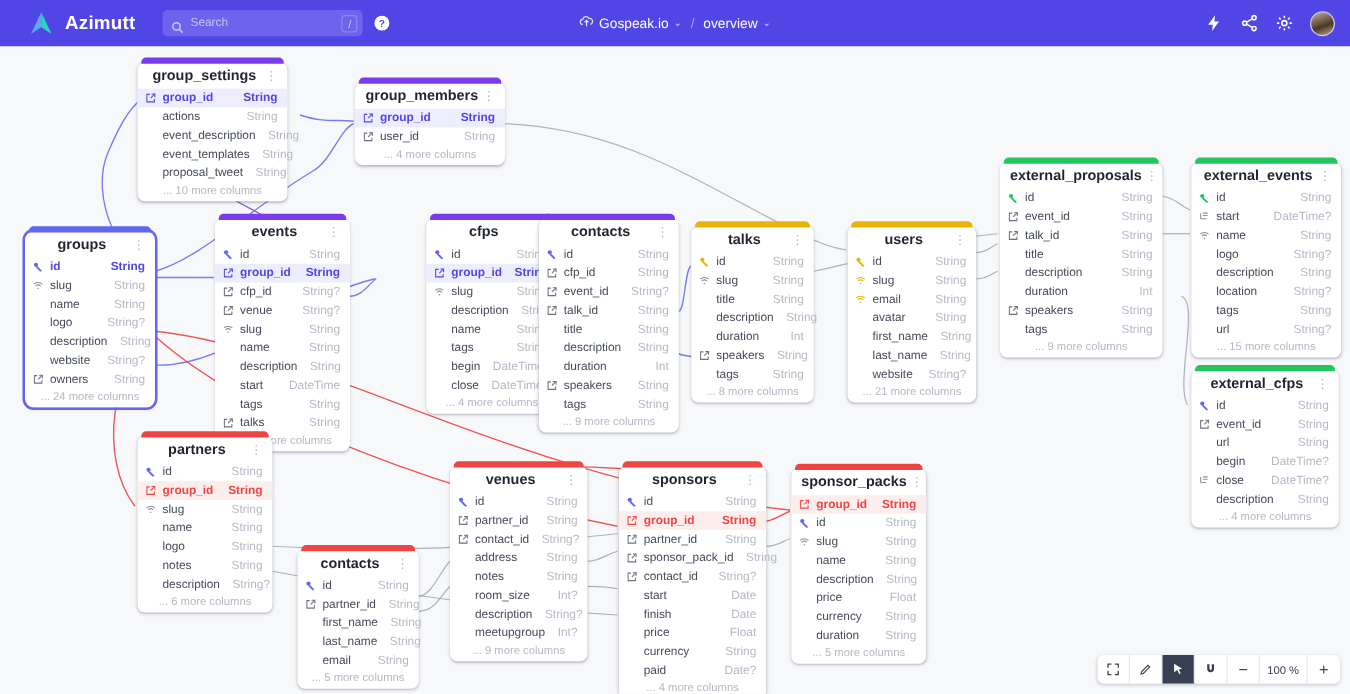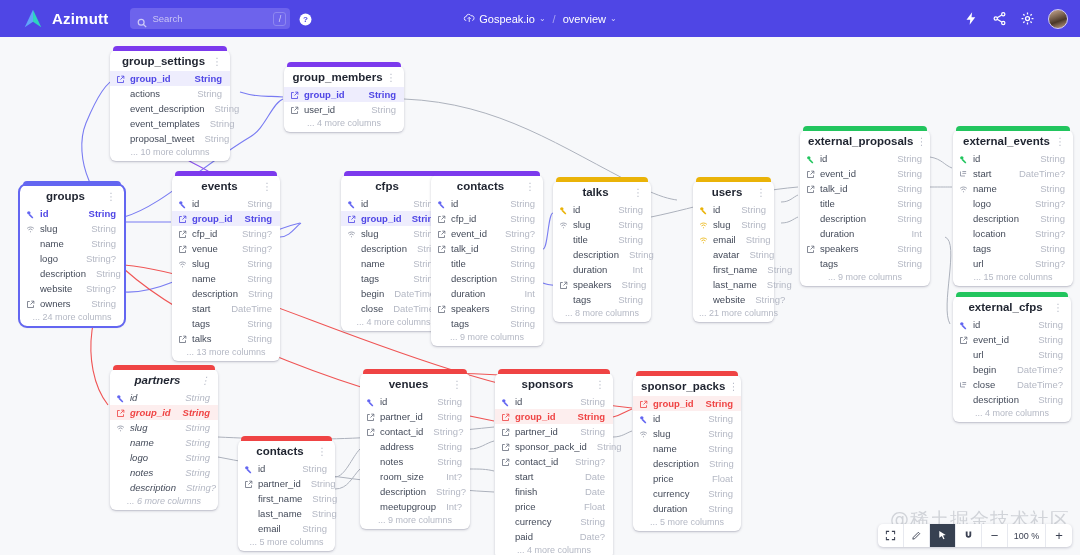--- a/index.html
+++ b/index.html
@@ -646,21 +646,21 @@
           <span class="cname" style="">speakers</span>
           <span class="ctype" style="">String</span>
         </div>
         <div class="row">
           <span class="ic blank"></span>
           <span class="cname" style="">tags</span>
           <span class="ctype" style="">String</span>
         </div>
         <div class="more">... 8 more columns</div>
       </div>
-      <div class="tbl" style="left: 693px; top: 144px; width: 81px;">
+      <div class="tbl" style="left: 678px; top: 144px; width: 103px;">
         <div class="bar" style="background:#eab308"></div>
         <div class="thead">
           <span class="tname">users</span>
           <span class="dots">⋮</span>
         </div>
         <div class="row">
           <span class="ic"><svg viewBox="0 0 24 24" width="9" height="9" fill="#eab308">
               <circle cx="7.5" cy="7.5" r="4.5"></circle>
               <path d="M10 10l9 9v3h-3l-9-9z"></path>
             </svg></span>
@@ -869,21 +869,21 @@
           <span class="cname" style="">close</span>
           <span class="ctype" style="">DateTime?</span>
         </div>
         <div class="row">
           <span class="ic blank"></span>
           <span class="cname" style="">description</span>
           <span class="ctype" style="">String</span>
         </div>
         <div class="more">... 4 more columns</div>
       </div>
-      <div class="tbl" style="left: 110px; top: 332px; width: 108px; font-style: italic;">
+      <div class="tbl" style="left: 110px; top: 312px; width: 108px;">
         <div class="bar" style="background:#ef4444"></div>
         <div class="thead">
           <span class="tname">partners</span>
           <span class="dots">⋮</span>
         </div>
         <div class="row">
           <span class="ic"><svg viewBox="0 0 24 24" width="9" height="9" fill="#6366f1">
               <circle cx="7.5" cy="7.5" r="4.5"></circle>
               <path d="M10 10l9 9v3h-3l-9-9z"></path>
             </svg></span>
@@ -1160,21 +1160,20 @@
         </div>
         <div class="row">
           <span class="ic blank"></span>
           <span class="cname" style="">duration</span>
           <span class="ctype" style="">String</span>
         </div>
         <div class="more">... 5 more columns</div>
       </div>
     </div>
 
-  <div class="watermark">@稀土掘金技术社区</div>
 
   <div class="zoombar">
     <span class="zbtn">
       <svg viewBox="0 0 24 24" width="11" height="11" fill="none" stroke="currentColor" stroke-width="2.2">
         <path d="M3 9V3h6M21 9V3h-6M3 15v6h6M21 15v6h-6"></path>
       </svg>
     </span>
     <span class="zbtn">
       <svg viewBox="0 0 24 24" width="11" height="11" fill="none" stroke="currentColor" stroke-width="2">
         <path d="M4 20l4-1 11-11-3-3L5 16z"></path>

